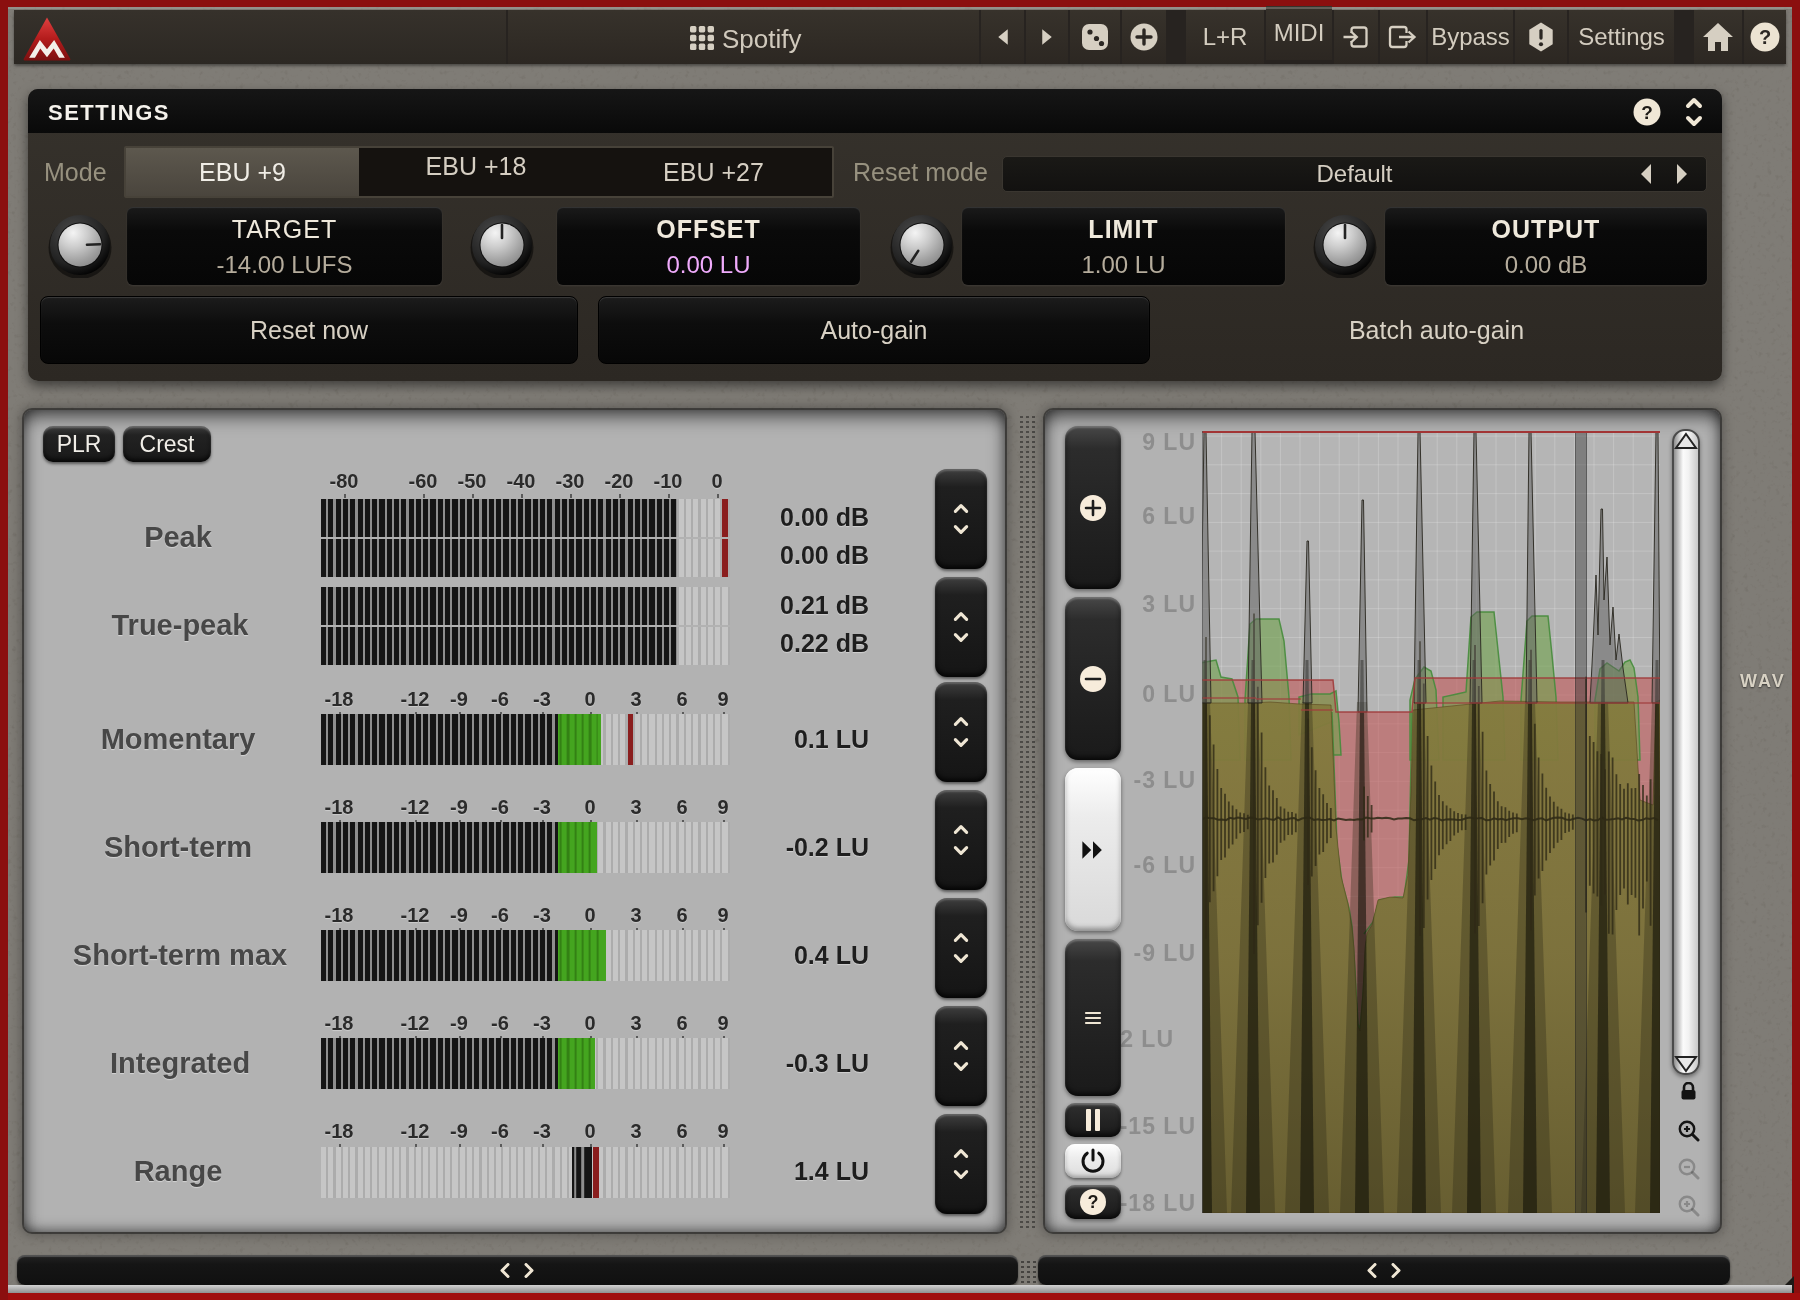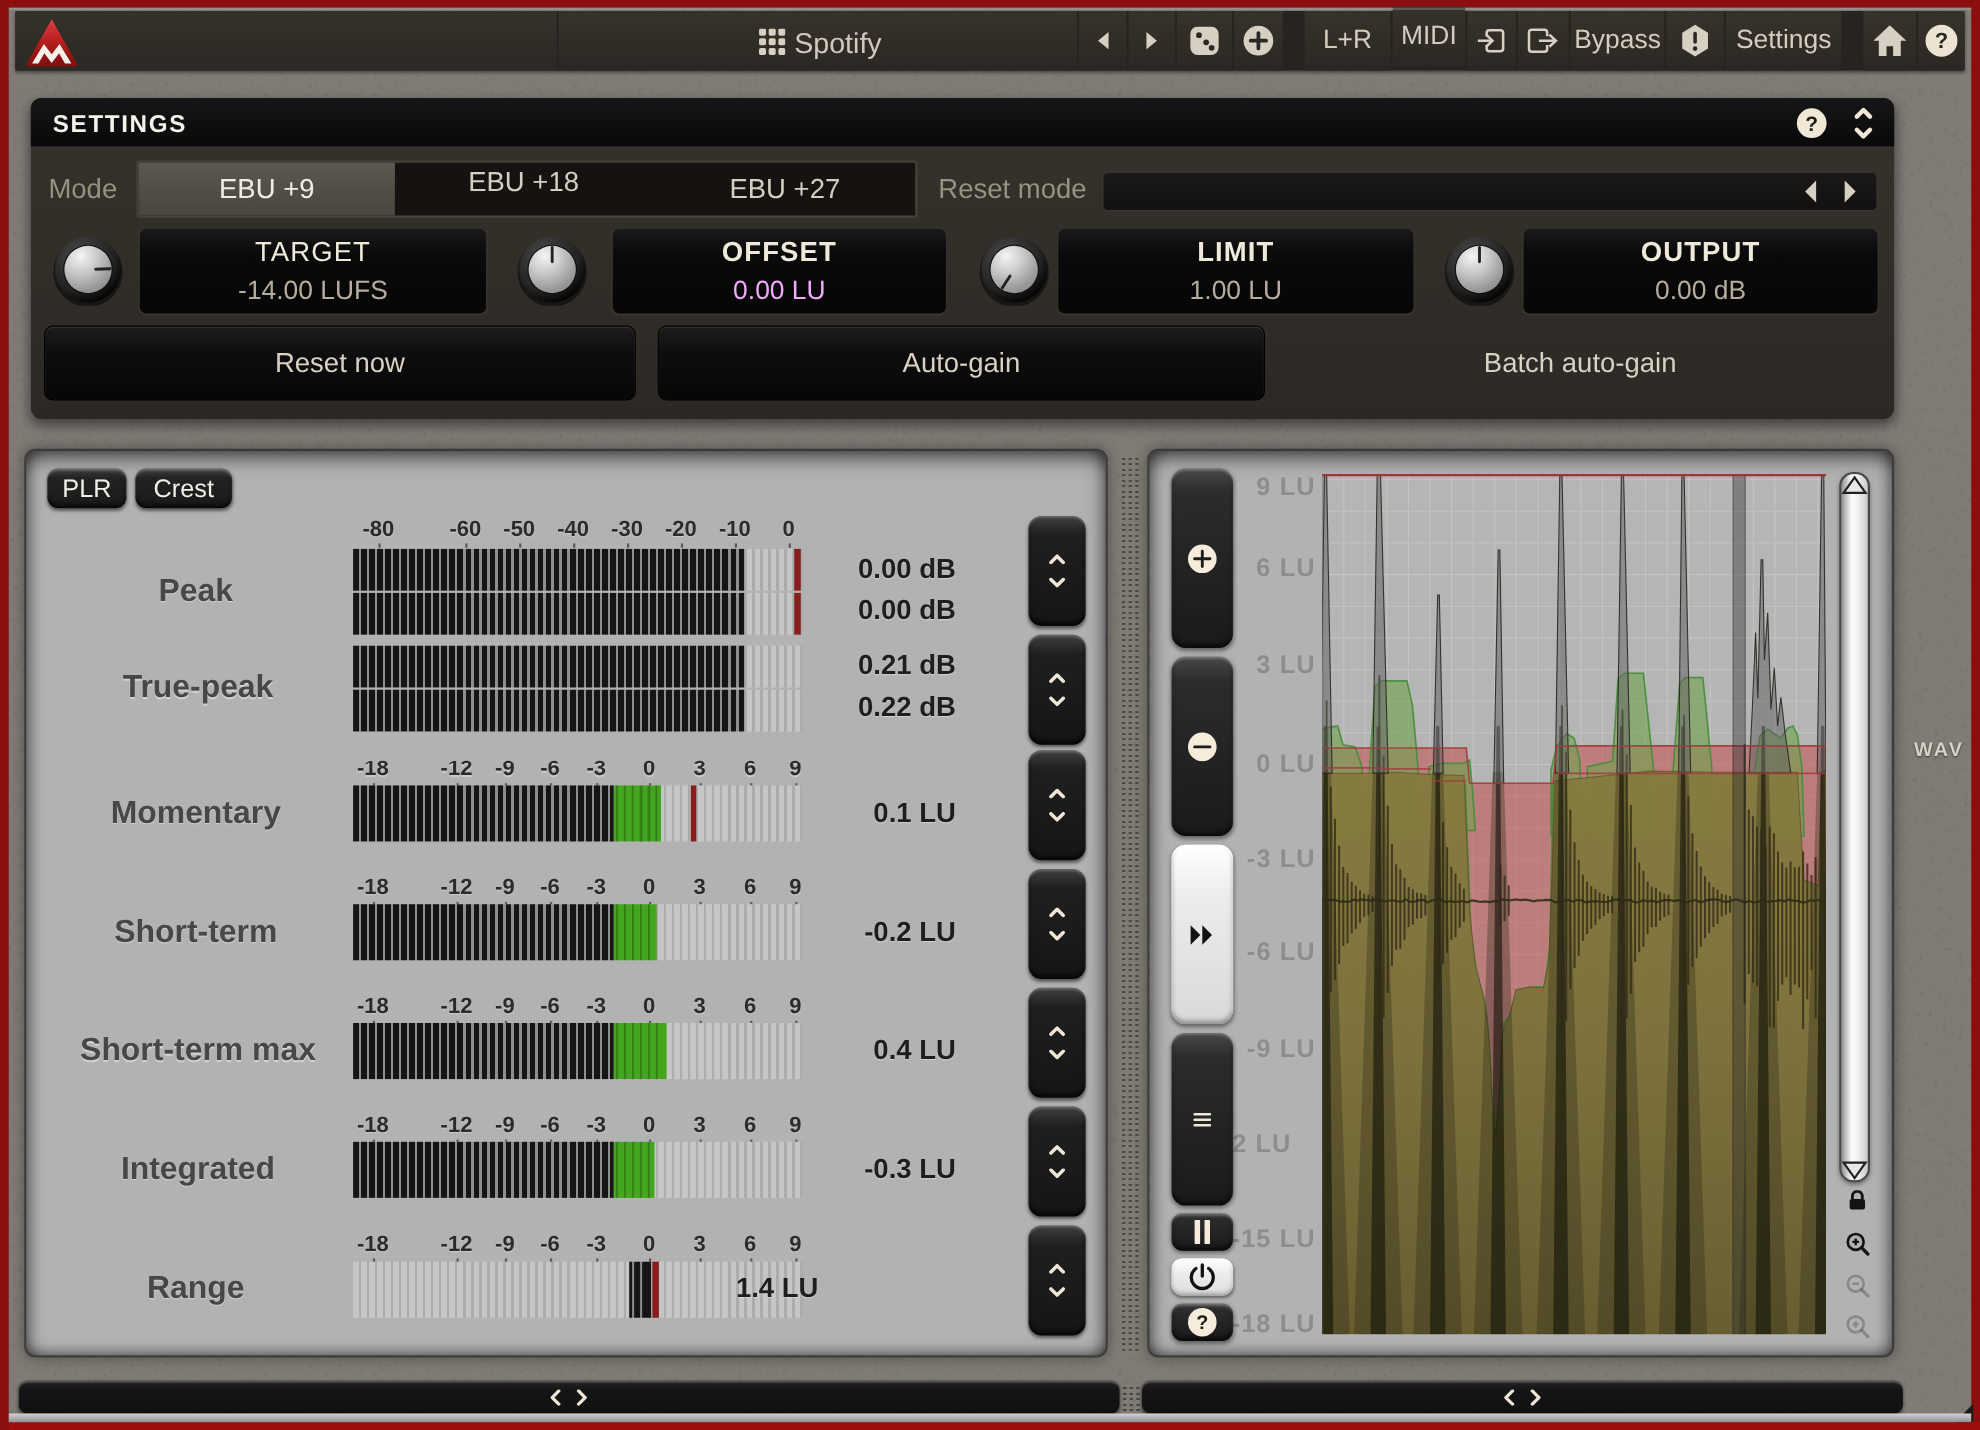--- a/index.html
+++ b/index.html
@@ -131,20 +131,21 @@
 <path d="M8 22 L14 28 L20 22" fill="none" stroke="#f0e7d6" stroke-width="4" stroke-linecap="round" stroke-linejoin="round"></path>
     </svg>
     <div class="abs" style="left:44px;top:158px;font-size:25px;color:#97917f">Mode</div>
     <div class="abs" style="left:124px;top:146px;width:710px;height:52px;background:#15120f;border:2px solid #474239;border-radius:2px"></div>
     <div class="abs" style="left:126px;top:148px;width:233px;height:48px;background:linear-gradient(#5d584e,#4a453d)"></div>
     <div class="abs" style="left:126px;top:148px;width:233px;height:48px;display:flex;align-items:center;justify-content:center;font-size:25px;color:#f0ede6">EBU +9</div>
     <div class="abs" style="left:359px;top:148px;width:234px;height:36px;display:flex;align-items:center;justify-content:center;font-size:25px;color:#d5cec2">EBU +18</div>
     <div class="abs" style="left:593px;top:148px;width:241px;height:48px;display:flex;align-items:center;justify-content:center;font-size:25px;color:#d5cec2">EBU +27</div>
     <div class="abs" style="left:853px;top:158px;font-size:25px;color:#97917f">Reset mode</div>
     <div class="abs" style="left:1002px;top:156px;width:705px;height:36px;background:linear-gradient(#1a1916,#121110);border:1px solid #3a3630;border-radius:5px"></div>
+    <div class="abs" style="left:1002px;top:156px;width:705px;height:36px;display:flex;align-items:center;justify-content:center;font-size:24px;color:#d5cec2">Default</div>
     <svg class="abs" style="left:1639px;top:162px" width="14" height="24" viewBox="0 0 14 24">
       <path d="M12 2 L2 12 L12 22 Z" fill="#d6cfc2"></path>
     </svg>
     <svg class="abs" style="left:1675px;top:162px" width="14" height="24" viewBox="0 0 14 24">
       <path d="M2 2 L12 12 L2 22 Z" fill="#d6cfc2"></path>
     </svg>
     <div class="abs" style="left:127px;top:207px;width:315px;height:78px;background:linear-gradient(#1a1a1a,#0a0a0a 30%,#060606);border-radius:6px;box-shadow:inset 0 1px 1px rgba(255,255,255,0.12), 0 1px 2px rgba(255,255,255,0.08)"></div>
     <div class="abs" style="left:127px;top:215px;width:315px;text-align:center;font-size:25px;font-weight:normal;letter-spacing:1px;color:#efe9dc">TARGET</div>
     <div class="abs" style="left:127px;top:251px;width:315px;text-align:center;font-size:24px;color:#b5ac9c">-14.00 LUFS</div>
     <div class="abs" style="left:557px;top:207px;width:303px;height:78px;background:linear-gradient(#1a1a1a,#0a0a0a 30%,#060606);border-radius:6px;box-shadow:inset 0 1px 1px rgba(255,255,255,0.12), 0 1px 2px rgba(255,255,255,0.08)"></div>
@@ -442,21 +443,21 @@
     <div class="scalenum" style="left:636px;top:1120px">3</div>
     <div class="abs" style="left:636px;top:1144px;width:2px;height:4px;background:#5a5a5a"></div>
     <div class="scalenum" style="left:682px;top:1120px">6</div>
     <div class="abs" style="left:682px;top:1144px;width:2px;height:4px;background:#5a5a5a"></div>
     <div class="scalenum" style="left:723px;top:1120px">9</div>
     <div class="abs" style="left:723px;top:1144px;width:2px;height:4px;background:#5a5a5a"></div>
     <div class="abs" style="left:321px;top:1147px;width:409px;height:51px;background:repeating-linear-gradient(90deg,#c6c6c6 0 5.1px,#acacac 5.1px 7.3px)"></div>
     <div class="abs" style="left:572px;top:1147px;width:20px;height:51px;background:repeating-linear-gradient(90deg,#151515 0 5.1px,#8e8e8e 5.1px 7.3px);background-position:-2.8px 0"></div>
     <div class="abs" style="left:593px;top:1147px;width:6px;height:51px;background:#8a1e1e"></div>
     <div class="abs meterlabel" style="left:-22px;top:1155px;width:400px;text-align:center">Range</div>
-    <div class="abs meterval" style="left:669px;top:1157px;width:200px;text-align:left">1.4 LU</div>
+    <div class="abs meterval" style="left:669px;top:1157px;width:200px;text-align:right">1.4 LU</div>
     <div class="spin" style="top:1114px;height:100px">
       <svg class="chev" style="top:34.0px" viewBox="0 0 16 9">
         <path d="M2 8 L8 2 L14 8" fill="none" stroke="#efe6d4" stroke-width="3.4" stroke-linecap="round" stroke-linejoin="round"></path>
       </svg>
       <svg class="chev" style="top:56.0px" viewBox="0 0 16 9">
         <path d="M2 1 L8 7 L14 1" fill="none" stroke="#efe6d4" stroke-width="3.4" stroke-linecap="round" stroke-linejoin="round"></path>
       </svg>
     </div>
     <div class="abs" style="left:1020px;top:415px;width:3px;height:813px;background:repeating-linear-gradient(0deg,rgba(0,0,0,0.4) 0 2px,transparent 2px 5px)"></div>
     <div class="abs" style="left:1026px;top:415px;width:3px;height:813px;background:repeating-linear-gradient(0deg,rgba(0,0,0,0.4) 0 2px,transparent 2px 5px)"></div>

